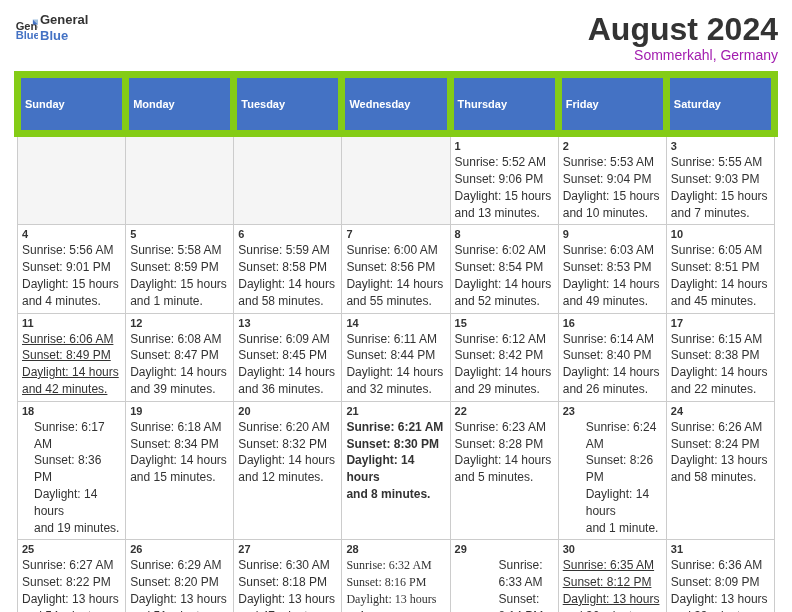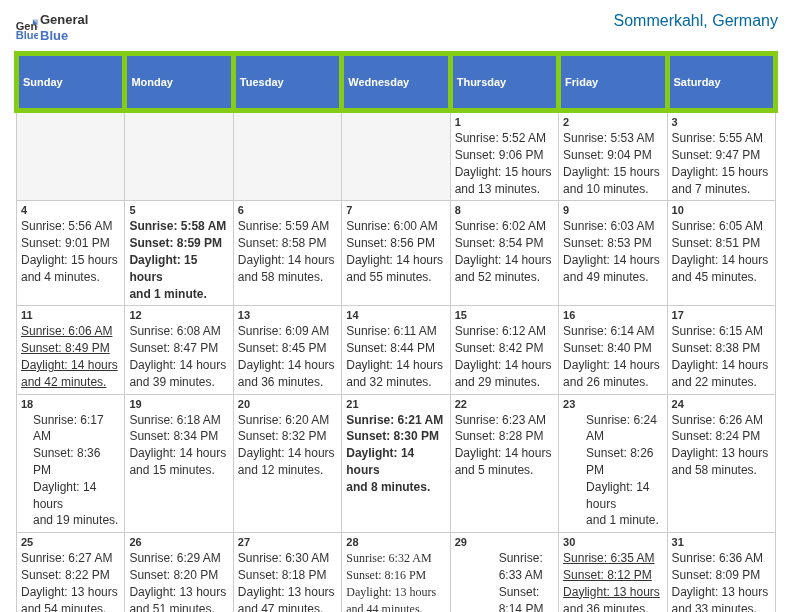--- a/index.html
+++ b/index.html
@@ -41,36 +41,36 @@
     .title-block {
       text-align: right;
     }
     .month-title {
       font-size: 32px;
       font-weight: bold;
       color: #333;
       line-height: 1.1;
     }
     .subtitle {
-      font-size: 16px;
-      color: #0369a1;
+      font-size: 14px;
+      color: #a21caf;
     }
     table {
       width: 100%;
       border-collapse: collapse;
       table-layout: fixed;
     }
     th {
       background-color: #4472c4;
       color: #fff;
       font-size: 11px;
       font-weight: bold;
       padding: 20px 4px;
       text-align: left;
-      border: 5px solid #84cc16;
+      border: 7px solid #84cc16;
     }
     td {
       vertical-align: top;
       border: 1px solid #ccc;
       padding: 3px 4px;
       font-size: 8.5px;
       color: #333;
       height: 80px;
       background: #fff;
     }
@@ -100,20 +100,21 @@
         <text x="2" y="27" font-size="13" font-weight="bold" fill="#4472c4">Blue</text>
         <polygon points="22,4 28,10 22,10" fill="#4472c4"></polygon>
         <polygon points="22,4 28,4 28,10" fill="#6699cc" opacity="0.6"></polygon>
       </svg>
       <div>
         <div class="logo-text">General</div>
         <div class="logo-text"><span>Blue</span></div>
       </div>
     </div>
     <div class="title-block">
+      <div class="month-title">August 2024</div>
       <div class="subtitle">Sommerkahl, Germany</div>
     </div>
   </div>
 
   <table>
     <thead>
       <tr>
       <th>Sunday</th>
           <th>Monday</th>
           <th>Tuesday</th>
@@ -139,36 +140,36 @@
           <td>
             <span class="day-num">2</span>
             <div class="day-info" style="white-space: pre-line;">Sunrise: 5:53 AM
 Sunset: 9:04 PM
 Daylight: 15 hours
 and 10 minutes.</div>
           </td>
           <td>
             <span class="day-num">3</span>
             <div class="day-info" style="white-space: pre-line;">Sunrise: 5:55 AM
-Sunset: 9:47 PM
+Sunset: 9:03 PM
 Daylight: 15 hours
 and 7 minutes.</div>
           </td>
         </tr>
         <tr>
           <td>
             <span class="day-num">4</span>
             <div class="day-info" style="white-space: pre-line;">Sunrise: 5:56 AM
 Sunset: 9:01 PM
 Daylight: 15 hours
 and 4 minutes.</div>
           </td>
           <td>
             <span class="day-num">5</span>
-            <div class="day-info" style="white-space: pre-line; font-weight: bold;">Sunrise: 5:58 AM
+            <div class="day-info" style="white-space: pre-line;">Sunrise: 5:58 AM
 Sunset: 8:59 PM
 Daylight: 15 hours
 and 1 minute.</div>
           </td>
           <td>
             <span class="day-num">6</span>
             <div class="day-info" style="white-space: pre-line;">Sunrise: 5:59 AM
 Sunset: 8:58 PM
 Daylight: 14 hours
 and 58 minutes.</div>

